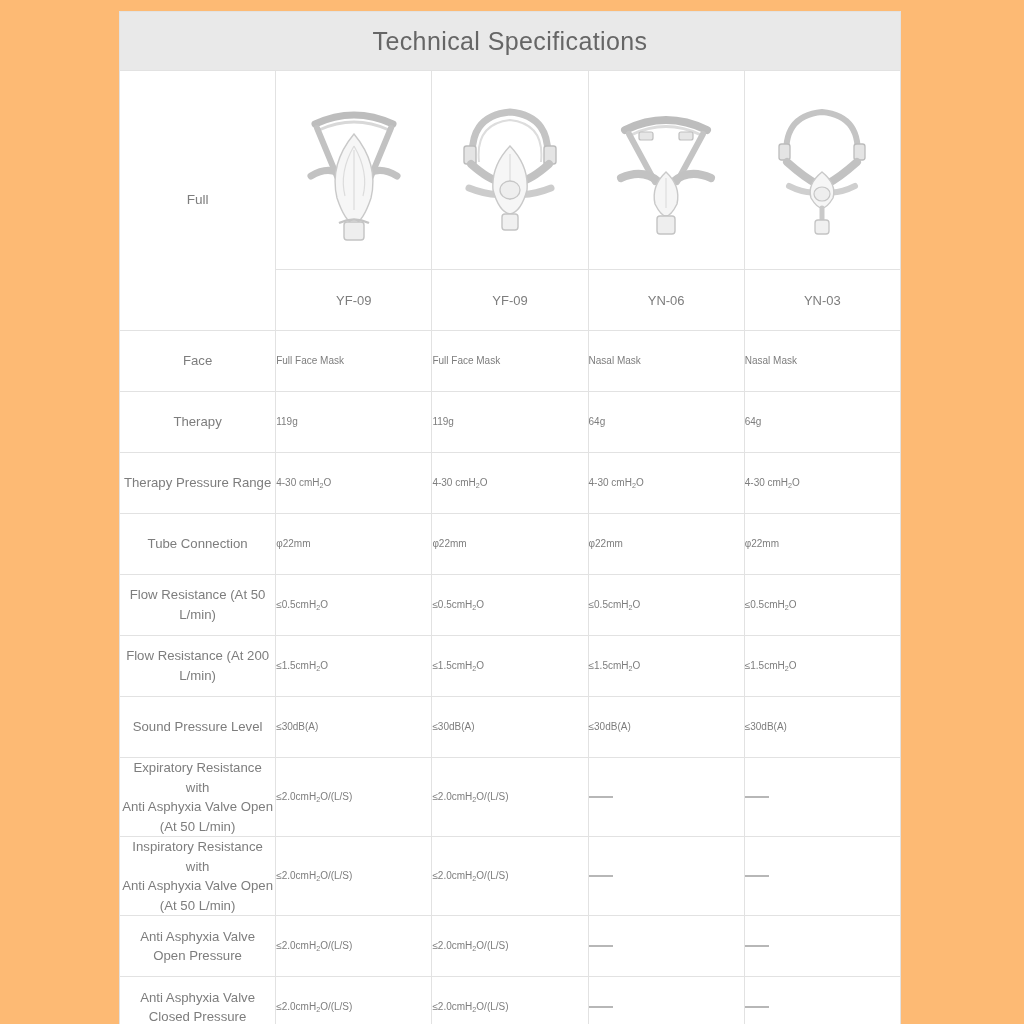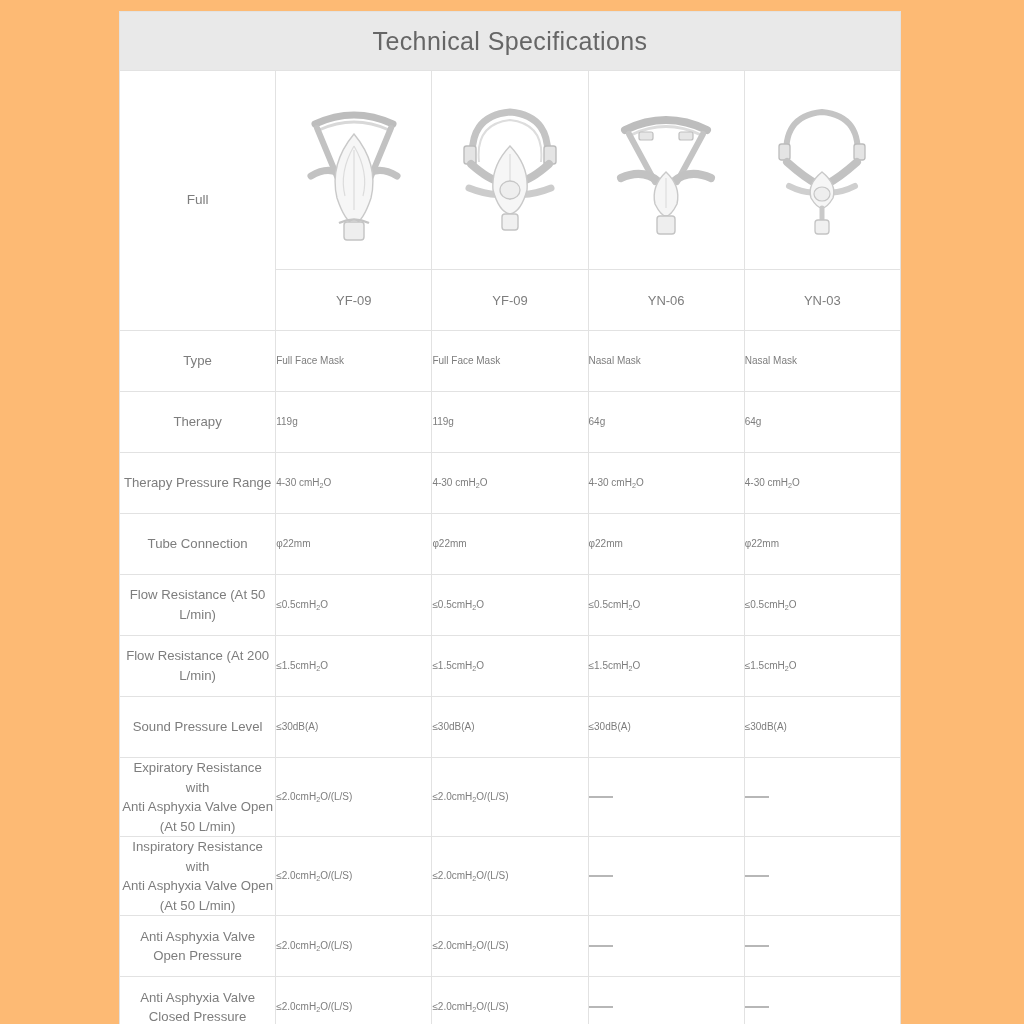--- a/index.html
+++ b/index.html
@@ -185,21 +185,21 @@
       <tr>
         <td class="model-code-cell">YF-09</td>
         <td class="model-code-cell">YF-09</td>
         <td class="model-code-cell">YN-06</td>
         <td class="model-code-cell">YN-03</td>
       </tr>
 
     </tbody>
     <tbody id="spec-rows">
         <tr class="data-row">
-          <td class="label-cell">Type</td>
+          <td class="label-cell">Face</td>
           <td class="value-cell">Full Face Mask</td>
           <td class="value-cell">Full Face Mask</td>
           <td class="value-cell">Nasal Mask</td>
           <td class="value-cell">Nasal Mask</td>
         </tr>
         <tr class="data-row">
           <td class="label-cell">Therapy</td>
           <td class="value-cell">119g</td>
           <td class="value-cell">119g</td>
           <td class="value-cell">64g</td>

